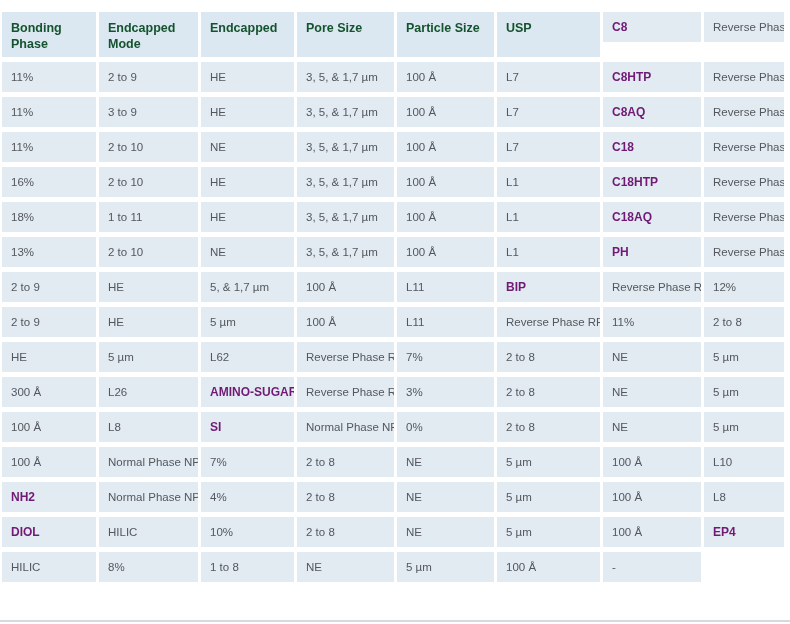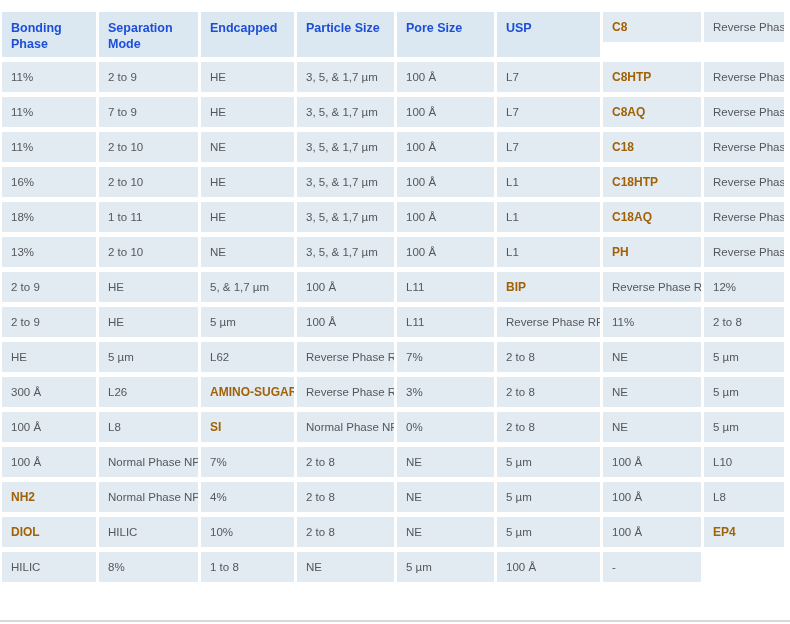--- a/index.html
+++ b/index.html
@@ -31,75 +31,75 @@
     background: #ffffff;
     width: 782px;
   }
   .hcell {
     background: #dbe7f1;
     height: 45px;
     box-sizing: border-box;
     padding: 8px 4px 0 9px;
     font-size: 12.5px;
     font-weight: bold;
-    color: #1d4ed8;
+    color: #14532d;
     line-height: 1.3;
   }
   .cell {
     background: #e2ebf2;
     height: 30px;
     box-sizing: border-box;
     display: flex;
     align-items: center;
     padding-left: 9px;
     padding-right: 4px;
     font-size: 11.5px;
     color: #54575c;
     white-space: nowrap;
     overflow: hidden;
   }
   .cell.rowlabel {
     font-weight: bold;
     font-size: 12px;
-    color: #a16207;
+    color: #701a75;
   }
   .bottom-rule {
     position: absolute;
     left: 0;
     top: 620px;
     width: 790px;
     height: 2px;
     background: #d7dadc;
   }
 </style>
 </head>
 <body>
 
 <div class="page">
   <div class="table-wrap">
     <div class="grid" id="table-grid">
 
     <div class="hcell">Bonding Phase</div>
-        <div class="hcell">Separation Mode</div>
+        <div class="hcell">Endcapped Mode</div>
         <div class="hcell">Endcapped</div>
+        <div class="hcell">Pore Size</div>
         <div class="hcell">Particle Size</div>
-        <div class="hcell">Pore Size</div>
         <div class="hcell">USP</div>
         <div class="cell rowlabel">C8</div>
         <div class="cell">Reverse Phase RP</div>
         <div class="cell">11%</div>
         <div class="cell">2 to 9</div>
         <div class="cell">HE</div>
         <div class="cell">3, 5, &amp; 1,7 µm</div>
         <div class="cell">100 Å</div>
         <div class="cell">L7</div>
         <div class="cell rowlabel">C8HTP</div>
         <div class="cell">Reverse Phase RP</div>
         <div class="cell">11%</div>
-        <div class="cell">7 to 9</div>
+        <div class="cell">3 to 9</div>
         <div class="cell">HE</div>
         <div class="cell">3, 5, &amp; 1,7 µm</div>
         <div class="cell">100 Å</div>
         <div class="cell">L7</div>
         <div class="cell rowlabel">C8AQ</div>
         <div class="cell">Reverse Phase RP</div>
         <div class="cell">11%</div>
         <div class="cell">2 to 10</div>
         <div class="cell">NE</div>
         <div class="cell">3, 5, &amp; 1,7 µm</div>

